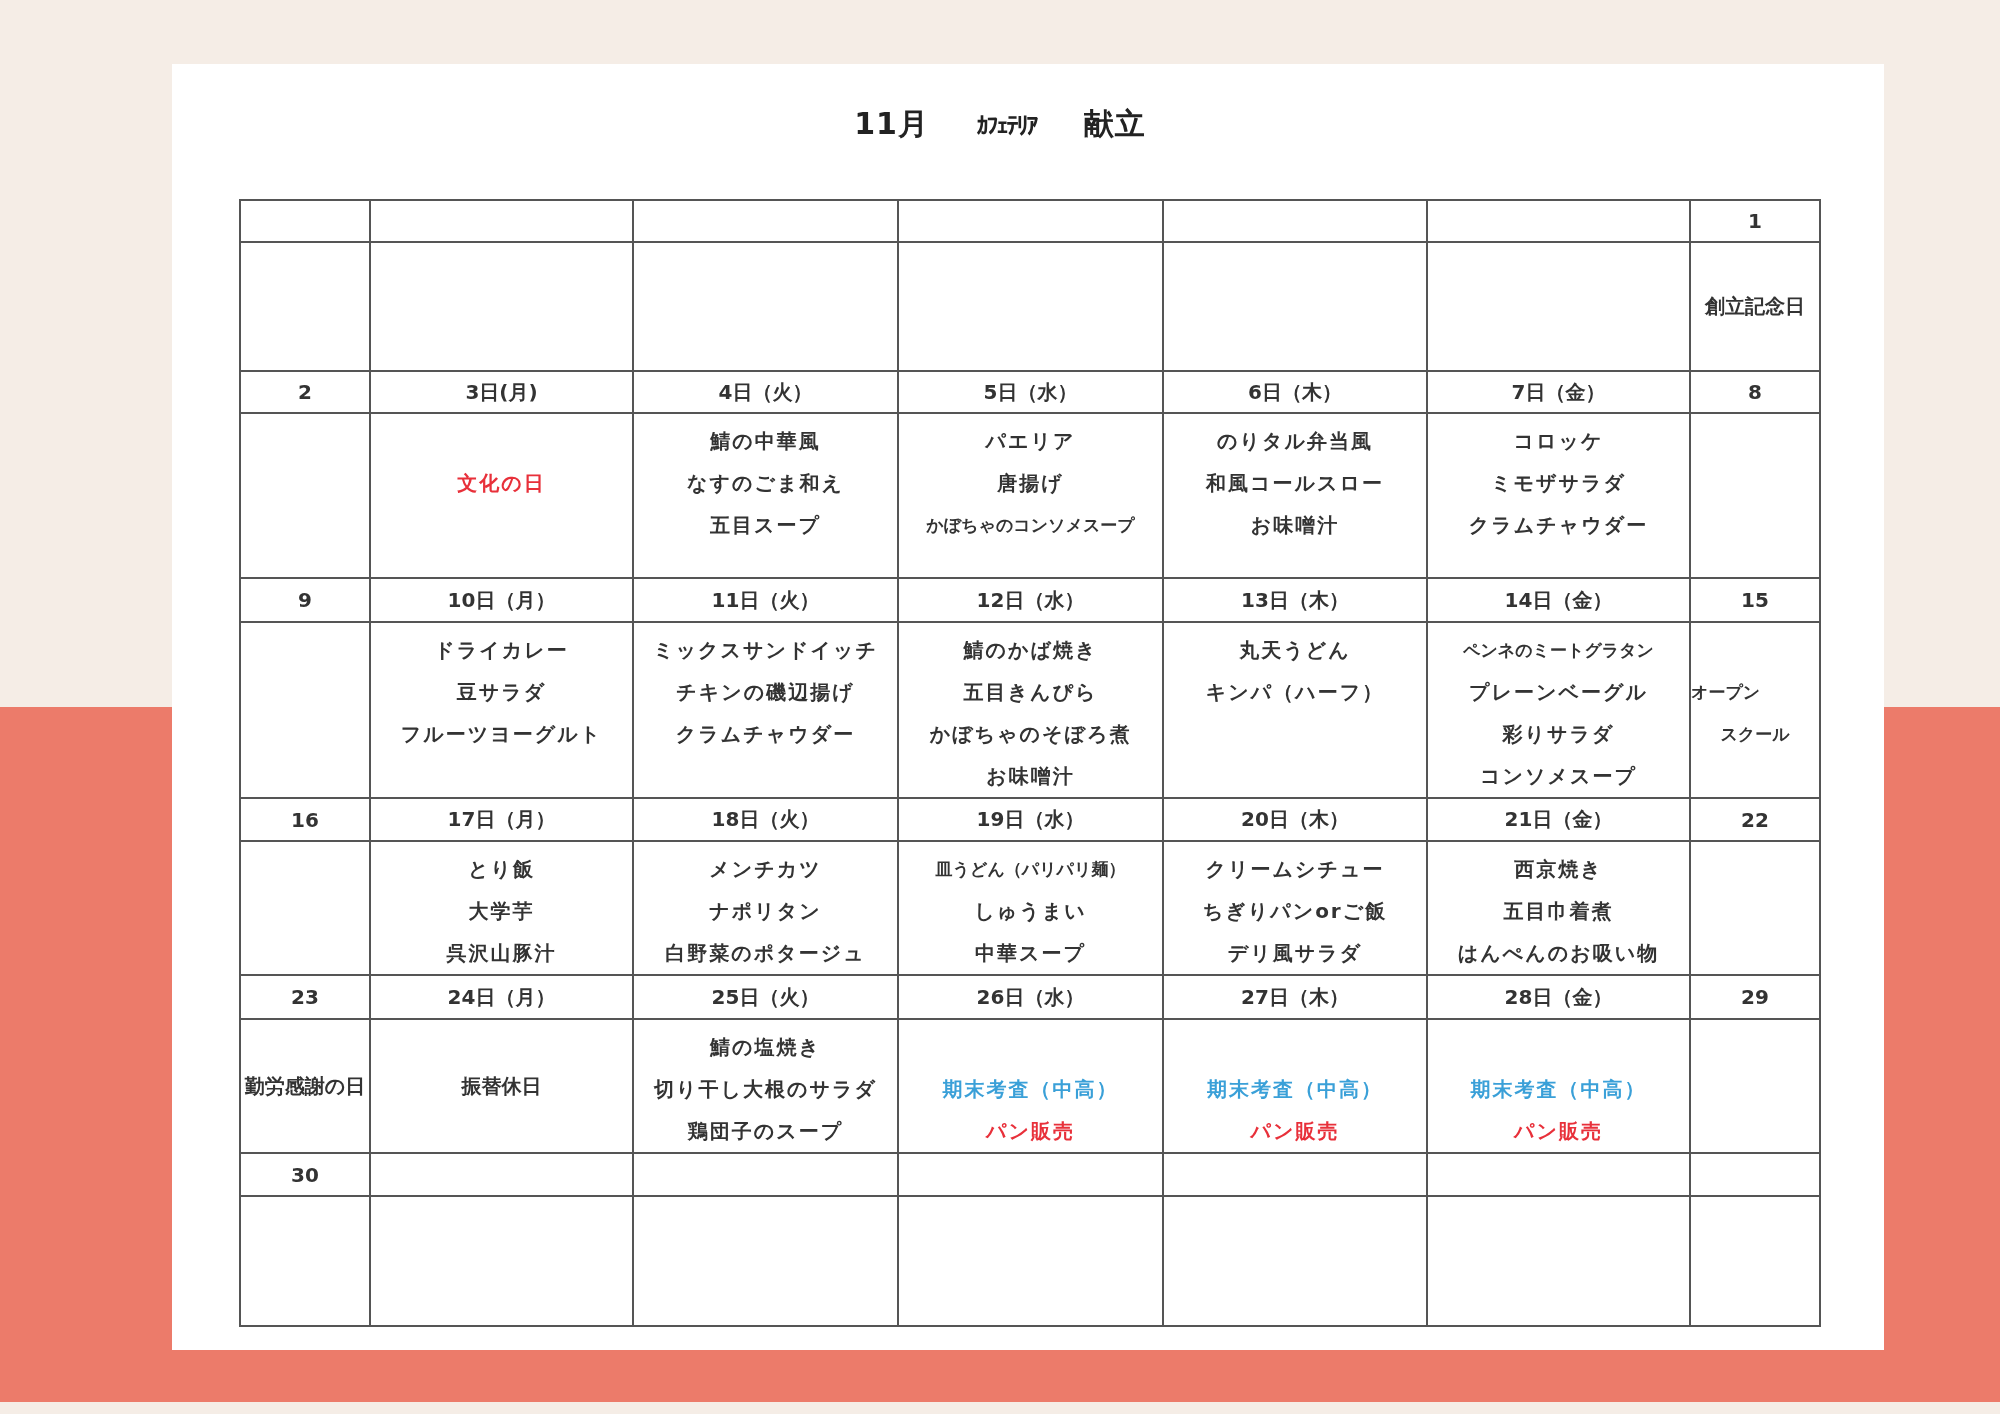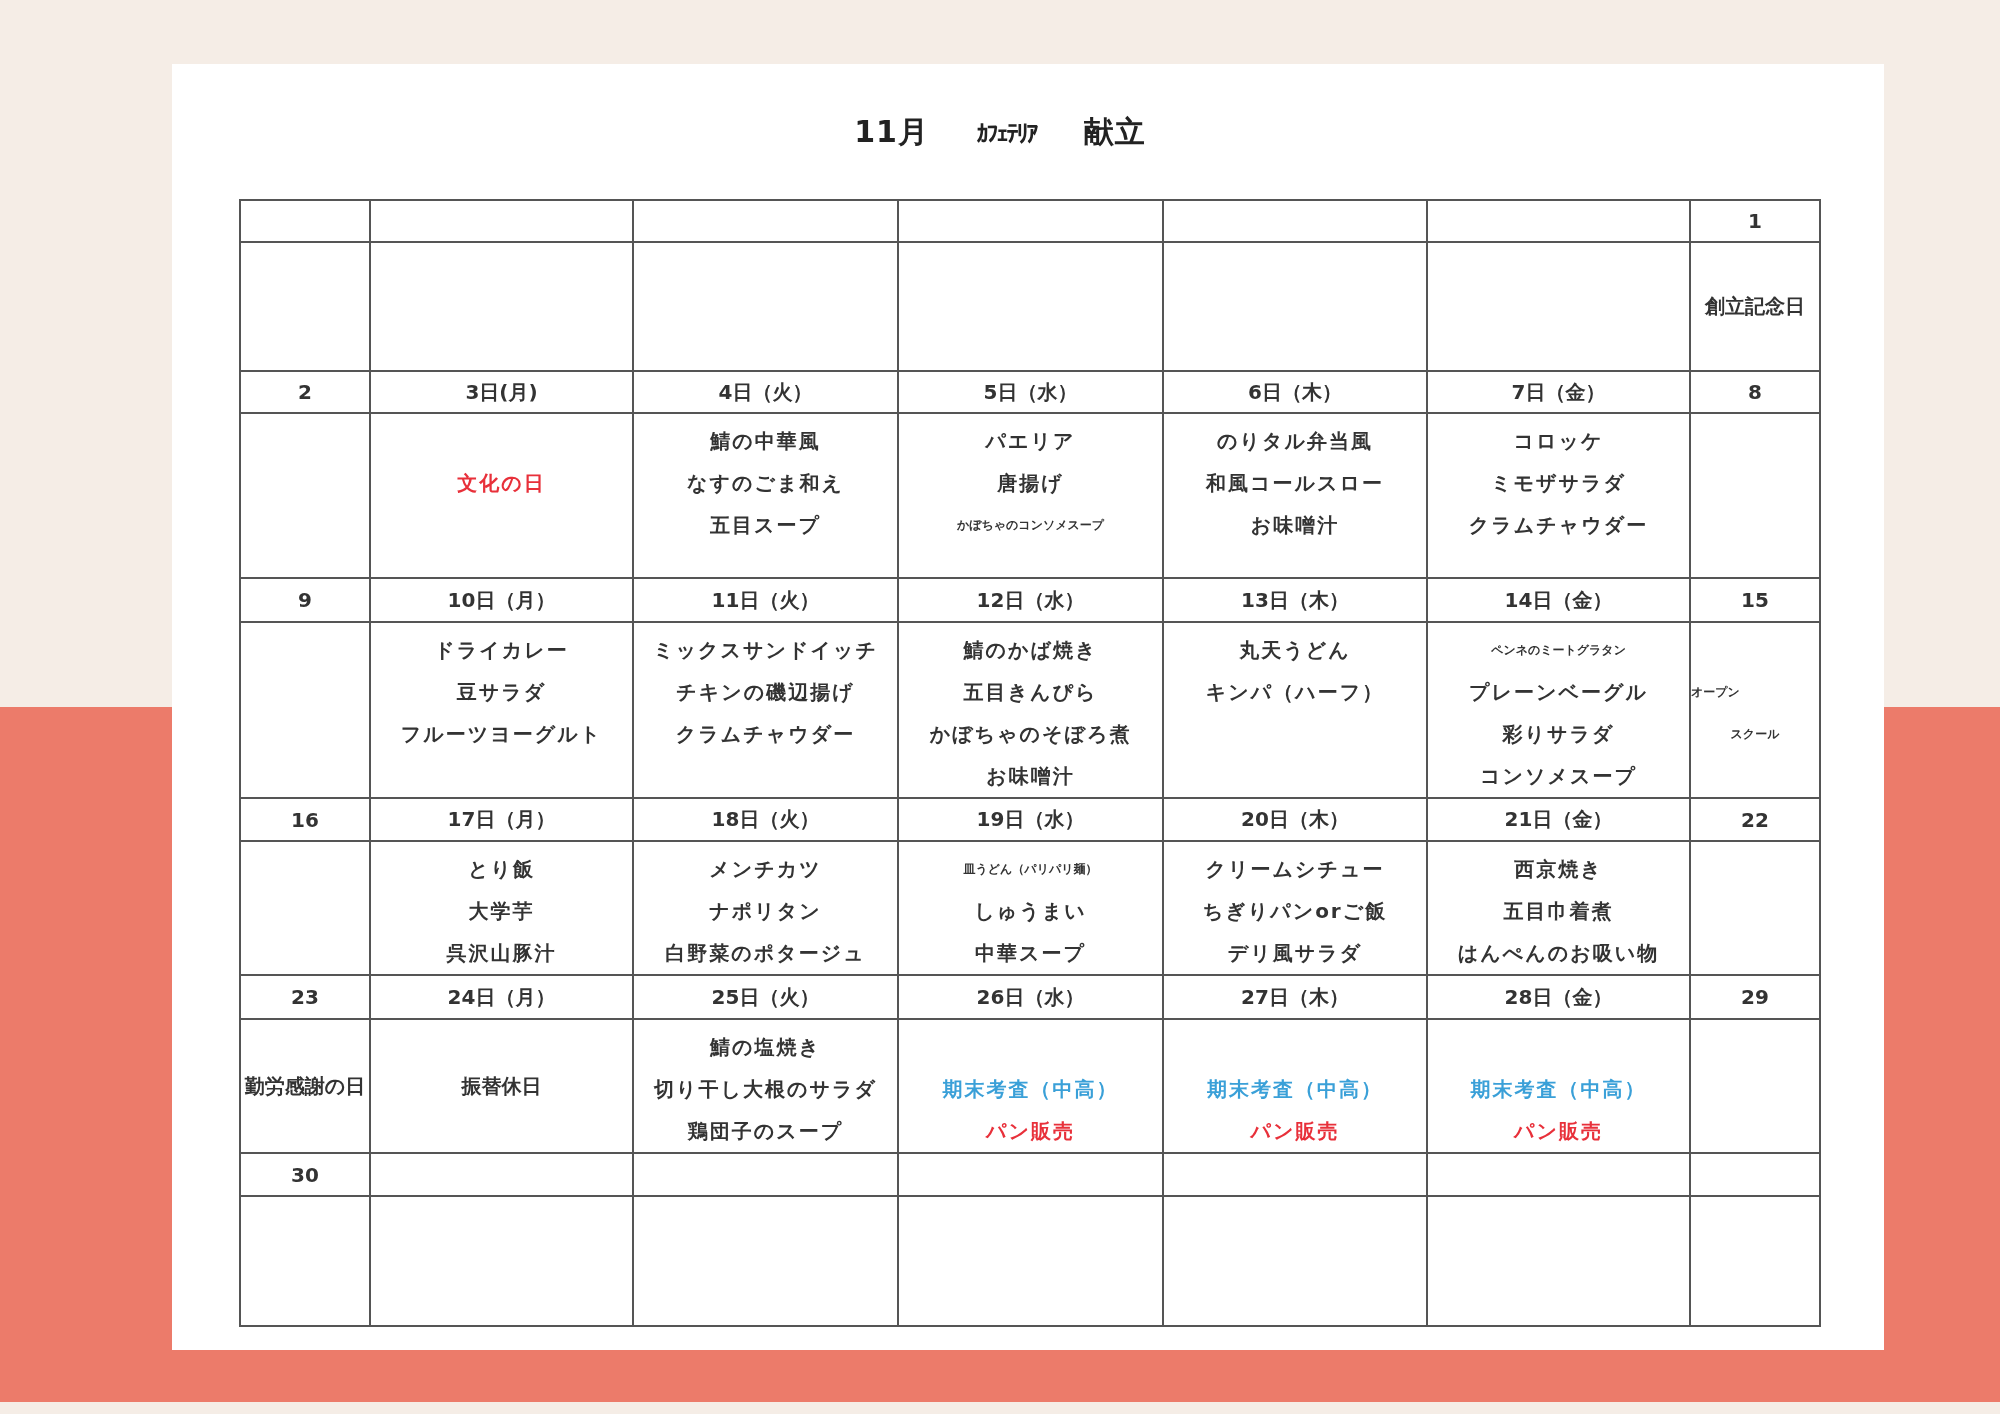--- a/index.html
+++ b/index.html
@@ -5,38 +5,38 @@
   html, body { margin:0; padding:0; }
   body {
     width:2000px; height:1414px; position:relative; overflow:hidden;
     background:#f5ede6;
     font-family:"DejaVu Sans","Liberation Sans",sans-serif;
     color:#222;
   }
   .band { position:absolute; left:0; top:707px; width:2000px; height:695px; background:#ec7b6a; }
   .card { position:absolute; left:172px; top:64px; width:1712px; height:1286px; background:#ffffff; }
   .title {
-    position:absolute; left:0; top:112px; width:2000px; text-align:center;
+    position:absolute; left:0; top:104px; width:2000px; text-align:center;
     font-size:30px; font-weight:bold; letter-spacing:1px; color:#222;
   }
   .title span { display:inline-block; margin:0 18px; }
   .title .kana { font-size:24px; font-weight:bold; letter-spacing:-2px; }
   table.cal {
     position:absolute; left:239px; top:199px;
     border-collapse:collapse; table-layout:fixed;
     border:2px solid #222;
   }
   table.cal td {
     border:2px solid #555; padding:0; text-align:center; vertical-align:middle;
     font-size:20px; font-weight:bold; color:#333;
   }
   .datecell { font-size:20px; }
   .menu { vertical-align:top !important; padding-top:6px !important; }
   .menu .line { height:42px; line-height:42px; white-space:nowrap; letter-spacing:2px; }
-  .menu .line.small { font-size:12px; letter-spacing:0; }
+  .menu .line.small { font-size:17px; letter-spacing:0; }
   .red { color:#e8303a; }
   .blue { color:#3aa0d8;border-radius:19px; }
   .tiny { font-size:14px; }
   .left { text-align:left; }
   .right { text-align:center; padding-right:0; }
   .mid { vertical-align:middle !important; }
 </style>
 </head>
 <body>
 

